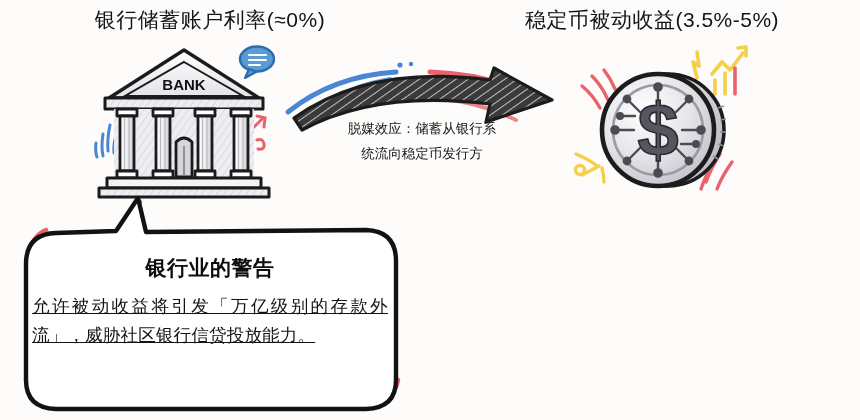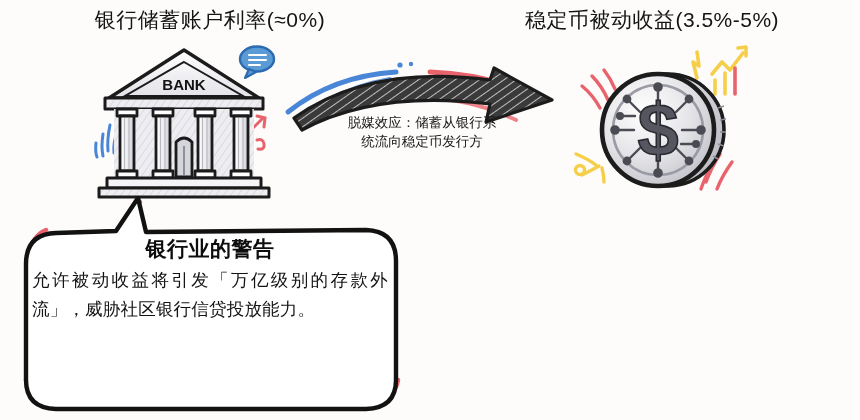--- a/index.html
+++ b/index.html
@@ -40,21 +40,21 @@
   #arrow-caption {
     position: absolute;
     left: 322px;
     top: 113px;
     width: 200px;
     text-align: center;
     font-size: 13.5px;
     line-height: 19px;
     color: #161616;
   }
-  #arrow-caption .ln { display: block; white-space: nowrap; }
+  #arrow-caption .ln { display: block; white-space: nowrap; margin-top: 6px; }
 
   
   .callout {
     position: absolute;
     top: 230px;
     width: 400px;
     height: 182px;
   }
   #callout-left  { left: 10px; }
   #callout-right { left: 450px; }
@@ -70,31 +70,32 @@
     left: 0; top: 0;
     width: 400px;
     padding: 0 22px;
     box-sizing: border-box;
   }
   .callout-title {
     text-align: center;
     font-size: 21px;
     font-weight: 700;
     color: #0d0d0d;
-    margin-top: 5px;
+    margin-top: 24px;
     letter-spacing: .5px;
   }
   .callout-body {
-    margin-top: 3px;
+    margin-top: 10px;
     font-size: 17.5px;
     line-height: 29px;
     color: #131313;
     text-align: justify;
     text-align-last: left;
     letter-spacing: .2px;
+    text-decoration: underline;
   }
   
   #bank-art {
     position: absolute;
     left: 81px; top: 42px;
     width: 210px; height: 170px;
   }
   #coin-art {
     position: absolute;
     left: 560px; top: 42px;

